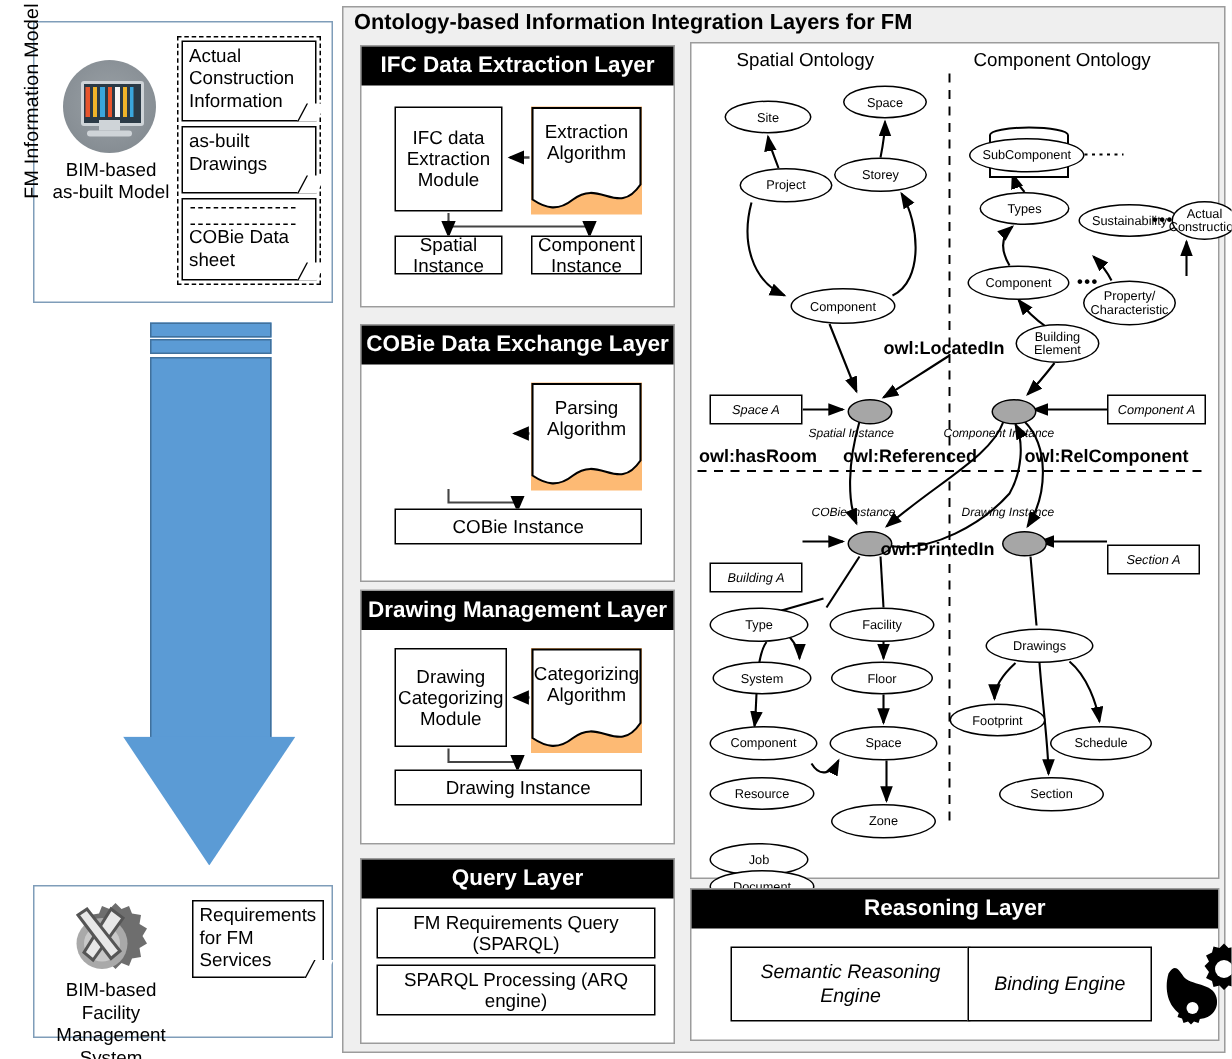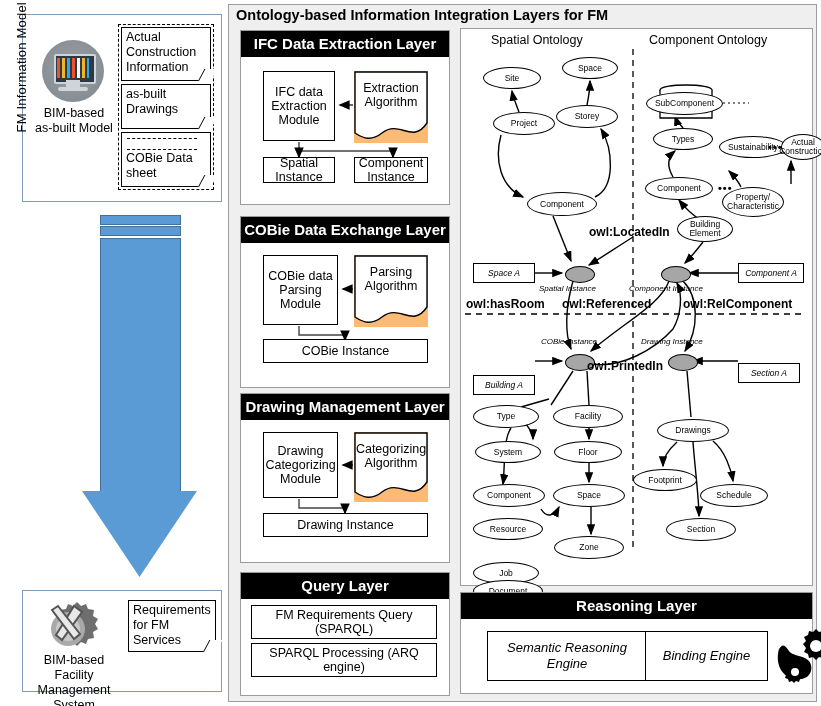--- a/index.html
+++ b/index.html
@@ -193,21 +193,20 @@
       <line x1="152" y1="92" x2="152" y2="100" stroke="#444" stroke-width="1.6" marker-end="url(#ar)"></line>
     </svg>
     <div class="bx" style="left:22px;top:100px;width:72px;height:26px">Spatial Instance</div>
     <div class="bx" style="left:113px;top:100px;width:74px;height:26px">Component Instance</div>
   </div>
 </div>
 
 <div class="layer" id="cobie-layer">
   <div class="layer-hd">COBie Data Exchange Layer</div>
   <div class="layer-body" style="height:125px">
-    <div class="bx" style="left:22px;top:12px;width:75px;height:70px">COBie data Parsing Module</div>
     <div class="algo" style="left:113px;top:12px;width:74px;height:72px">
       <svg width="74" height="72">
           <path d="M1 1 H73 V52 C58 74 46 48 28 62 C18 70 10 68 1 62 Z" fill="#fff" stroke="#000" stroke-width="1.4"></path>
         </svg>
       <div class="lbl">Parsing Algorithm</div>
     </div>
     <svg class="abs" style="left:0;top:0;width:208px;height:125px">
       <line x1="112" y1="46" x2="102" y2="46" stroke="#444" stroke-width="1.6" marker-end="url(#ar)"></line>
       <path d="M58 83 L58 92 L104 92 L104 96" stroke="#444" stroke-width="1.4" fill="none"></path>
       <line x1="104" y1="88" x2="104" y2="97" stroke="#444" stroke-width="1.6" marker-end="url(#ar)"></line>

